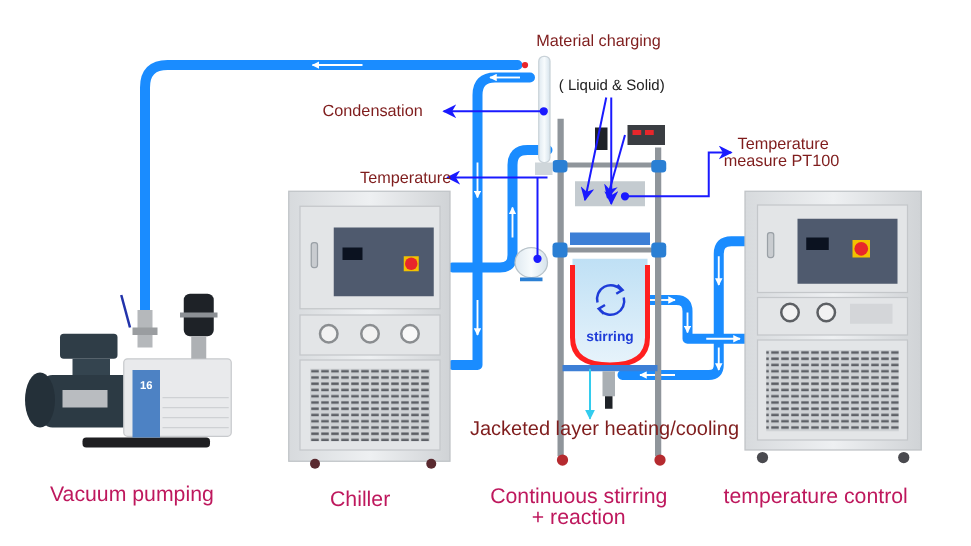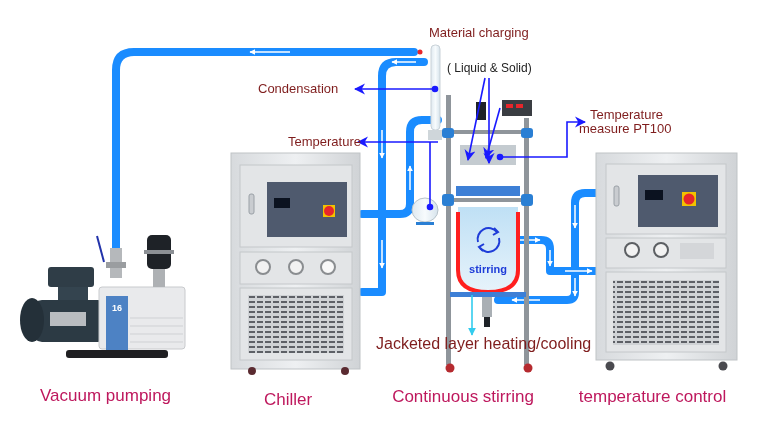--- a/index.html
+++ b/index.html
@@ -186,16 +186,17 @@
 <div class="lbl" style="left:590px;top:108px;font-size:13px;line-height:14px;">
   <div>Temperature</div>
   <div style="margin-left:-11px;">measure PT100</div>
 </div>
 <div class="lbl" style="left:376px;top:335px;font-size:16px;">Jacketed layer heating/cooling</div>
 
 <div class="cap" style="left:40px;top:387px;font-size:17px;">Vacuum pumping</div>
 <div class="cap" style="left:264px;top:391px;font-size:17px;">Chiller</div>
 <div class="cap" style="left:380px;top:388px;width:166px;font-size:17px;text-align:center;">
   <div>Continuous stirring</div>
+  <div>+ reaction</div>
 </div>
 <div class="cap" style="left:565px;top:388px;width:175px;font-size:17px;">
   <div>temperature control</div>
 </div>
 
 </body></html>

